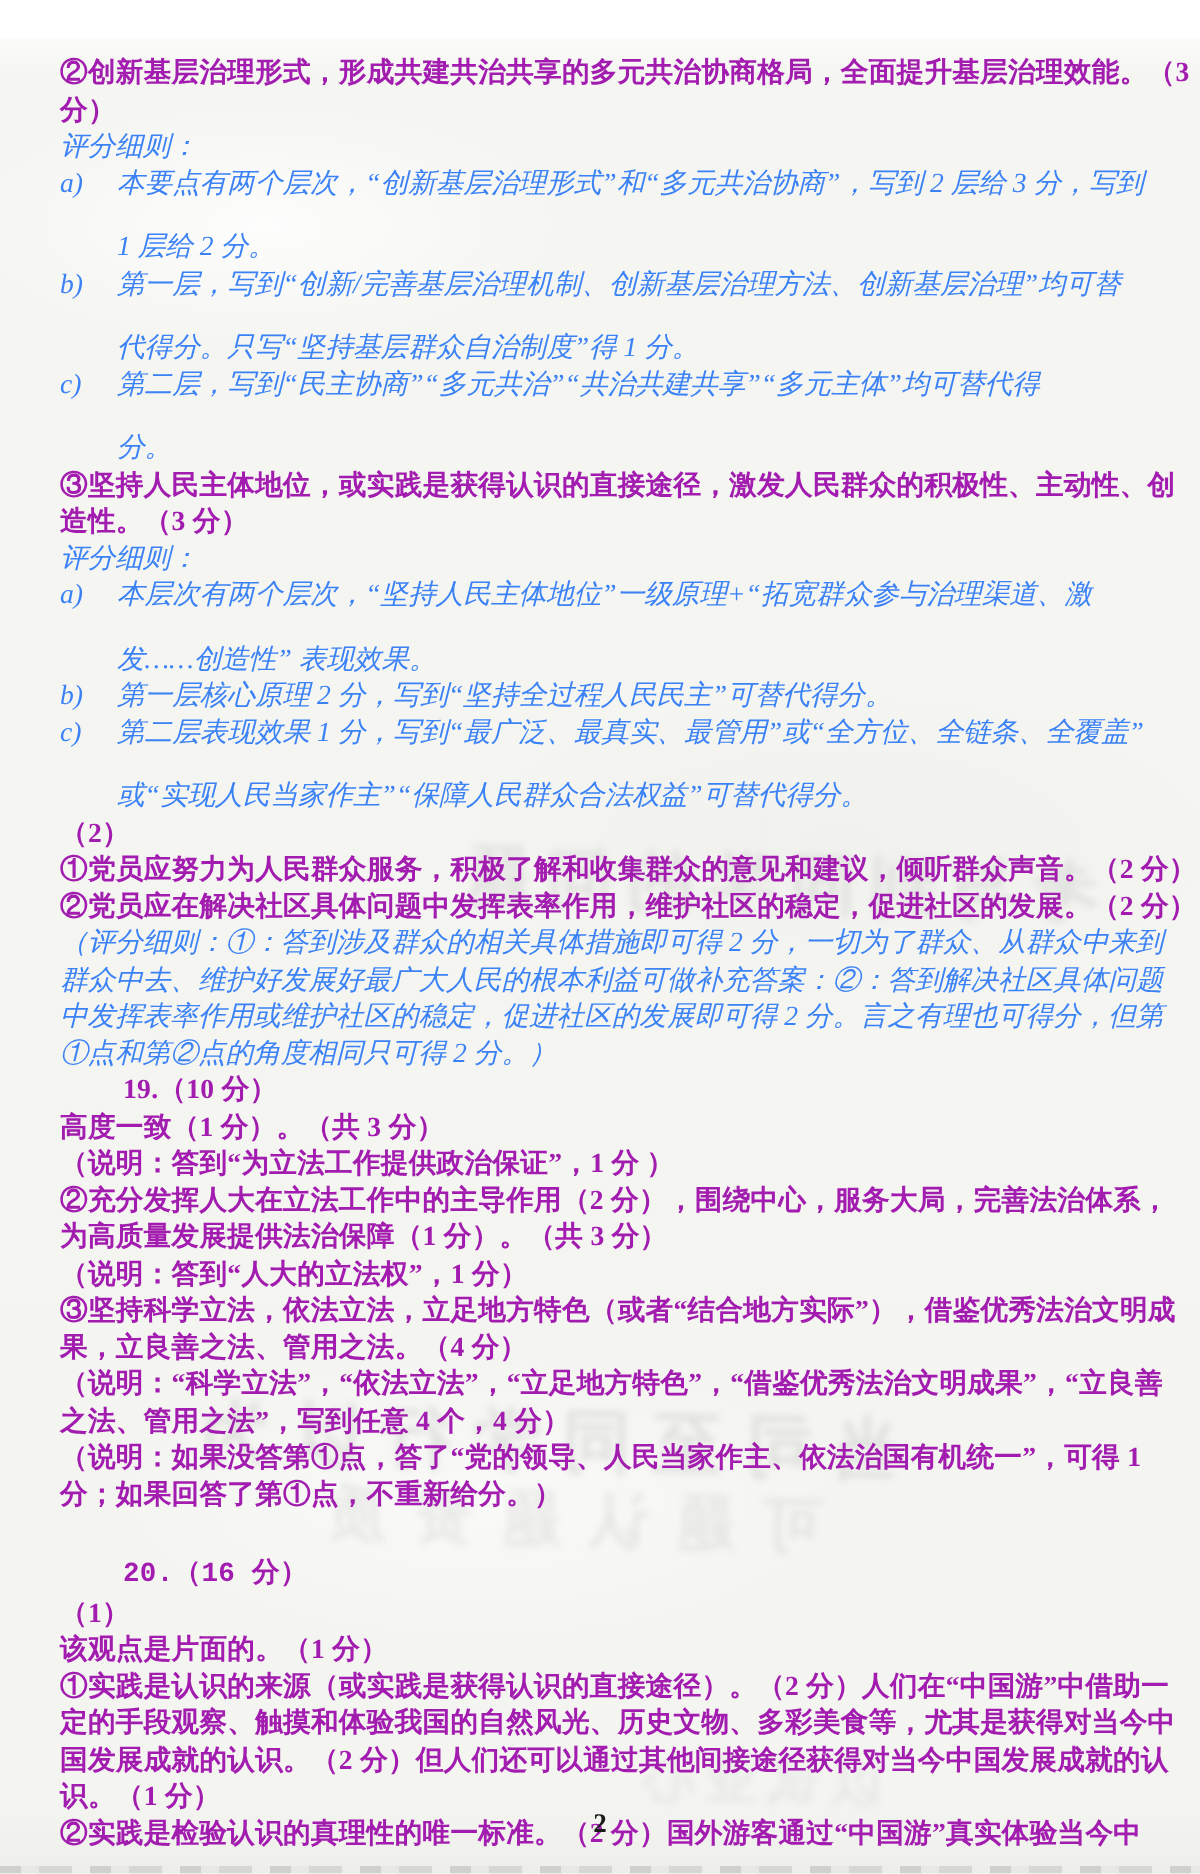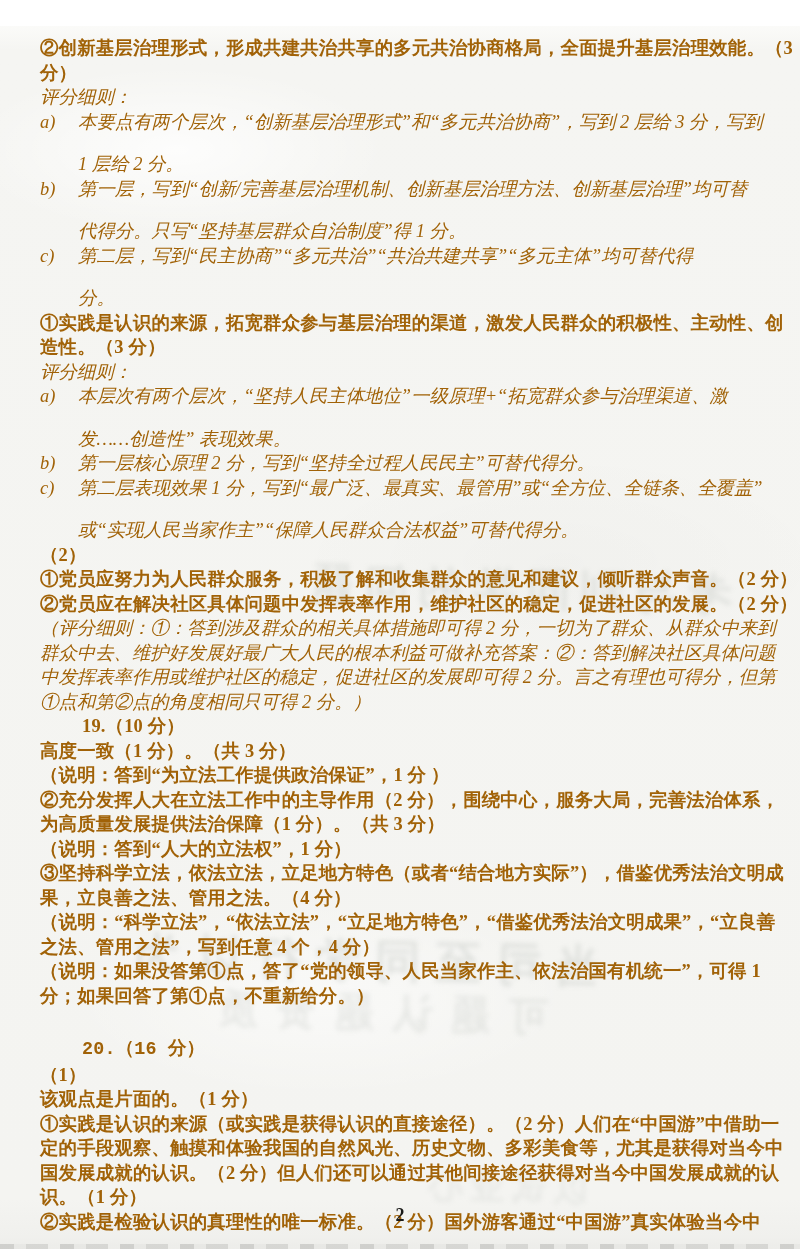--- a/index.html
+++ b/index.html
@@ -19,24 +19,24 @@
       radial-gradient(ellipse 360px 140px at 40% 80%, rgba(255,255,255,0.5), transparent 70%);
   }
   .doc {
     position: absolute; left: 40px; top: 36px; right: 20px;
     z-index: 3;
   }
   .ln {
     line-height: 24.5px;
     font-size: 18.4px;
     white-space: nowrap;
-    color: #a16207;
+    color: #a21caf;
   }
   .ln.song { font-weight: 600; letter-spacing: 0.2px; }
-  .ln.kai  { font-weight: 400; font-style: italic; color: #a16207; }
+  .ln.kai  { font-weight: 400; font-style: italic; color: #3b82f6; }
   .ln.bold { font-weight: 800; margin-left: 42px; }
   .ln .abc { display: inline-block; width: 38px; font-style: italic; }
   .ln.ind  { padding-left: 38px; margin-top: 18px; }
   .ghost {
     position: absolute; z-index: 1;
     color: #b9beb9;
     font-weight: 700;
     white-space: nowrap;
     filter: blur(2.5px);
     opacity: 0.38;
@@ -79,21 +79,21 @@
 <div class="doc">
     <div class="ln song"><span>②创新基层治理形式，形成共建共治共享的多元共治协商格局，全面提升基层治理效能。（3</span></div>
     <div class="ln song"><span>分）</span></div>
     <div class="ln kai"><span>评分细则：</span></div>
     <div class="ln kai"><span class="abc">a)</span><span>本要点有两个层次，“创新基层治理形式”和“多元共治协商”，写到 2 层给 3 分，写到</span></div>
     <div class="ln kai ind"><span>1 层给 2 分。</span></div>
     <div class="ln kai"><span class="abc">b)</span><span>第一层，写到“创新/完善基层治理机制、创新基层治理方法、创新基层治理”均可替</span></div>
     <div class="ln kai ind"><span>代得分。只写“坚持基层群众自治制度”得 1 分。</span></div>
     <div class="ln kai"><span class="abc">c)</span><span>第二层，写到“民主协商”“多元共治”“共治共建共享”“多元主体”均可替代得</span></div>
     <div class="ln kai ind"><span>分。</span></div>
-    <div class="ln song"><span>①实践是认识的来源，拓宽群众参与基层治理的渠道，激发人民群众的积极性、主动性、创</span></div>
+    <div class="ln song"><span>③坚持人民主体地位，或实践是获得认识的直接途径，激发人民群众的积极性、主动性、创</span></div>
     <div class="ln song"><span>造性。（3 分）</span></div>
     <div class="ln kai"><span>评分细则：</span></div>
     <div class="ln kai"><span class="abc">a)</span><span>本层次有两个层次，“坚持人民主体地位”一级原理+“拓宽群众参与治理渠道、激</span></div>
     <div class="ln kai ind"><span>发……创造性” 表现效果。</span></div>
     <div class="ln kai"><span class="abc">b)</span><span>第一层核心原理 2 分，写到“坚持全过程人民民主”可替代得分。</span></div>
     <div class="ln kai"><span class="abc">c)</span><span>第二层表现效果 1 分，写到“最广泛、最真实、最管用”或“全方位、全链条、全覆盖”</span></div>
     <div class="ln kai ind"><span>或“实现人民当家作主”“保障人民群众合法权益”可替代得分。</span></div>
     <div class="ln song"><span>（2）</span></div>
     <div class="ln song"><span>①党员应努力为人民群众服务，积极了解和收集群众的意见和建议，倾听群众声音。（2 分）</span></div>
     <div class="ln song"><span>②党员应在解决社区具体问题中发挥表率作用，维护社区的稳定，促进社区的发展。（2 分）</span></div>

